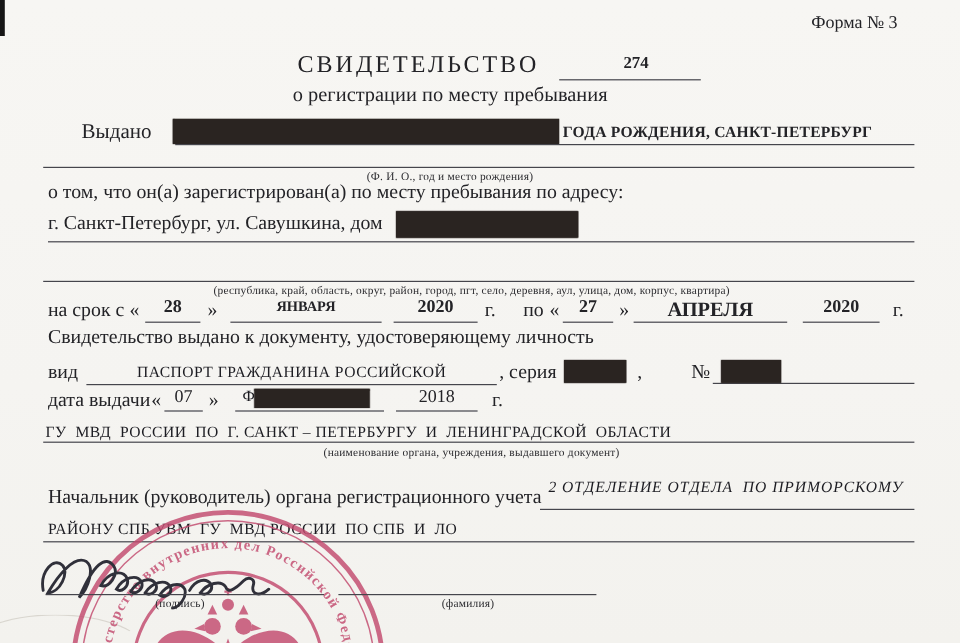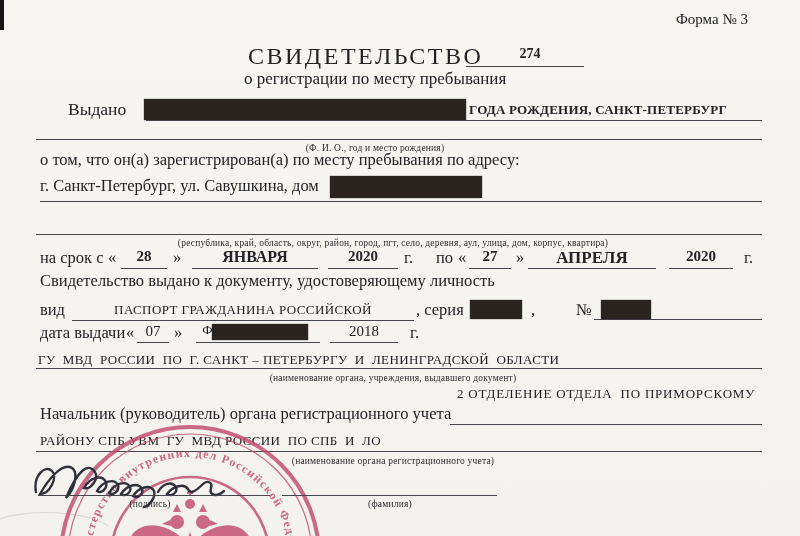--- a/index.html
+++ b/index.html
@@ -10,21 +10,21 @@
   }
   .abs{position:absolute;}
   .t{font-size:16.5px;line-height:1.1;}
   .small-caption{font-size:9.5px;color:#2c2c30;text-align:center;letter-spacing:0.2px;}
   .caps{font-size:13px;color:#1c1c22;letter-spacing:0.4px;}
   .pre{white-space:pre;}
   .rule{border-bottom:1.6px solid #45454c;height:0;}
   .seg{border-bottom:1.6px solid #45454c;text-align:center;}
   .redact{background:#2a2421;box-shadow:0 0 1px #2a2421;}
   .b{font-weight:bold;}
-  .title-h{font-size:24px;letter-spacing:2.5px;}
+  .title-h{font-size:20px;letter-spacing:2.5px;}
   .sub-h{font-size:17px;}
   .edge-mark{background:#161616;}
   .stamp-wrap{opacity:0.82;}
 </style>
 </head>
 <body>
 
 <div class="paper">
 
   <div class="abs edge-mark" style="left:0;top:8;width:4px;height:30px;"></div>
@@ -50,21 +50,21 @@
   <div class="abs redact" style="left:330px;top:176px;width:152px;height:22px;"></div>
   <div class="abs rule" style="left:40px;top:201px;width:722px;"></div>
 
   <div class="abs rule" style="left:36px;top:234px;width:726px;"></div>
   <div class="abs small-caption" style="left:173px;top:238px;width:440px;">(республика, край, область, округ, район, город, пгт, село, деревня, аул, улица, дом, корпус, квартира)</div>
 
   <div class="abs t" style="left:40px;top:249px;">на срок с</div>
   <div class="abs t" style="left:108px;top:249px;">«</div>
   <div class="abs seg b" style="left:121px;top:248px;width:46px;height:20px;font-size:15px;">28</div>
   <div class="abs t" style="left:173px;top:249px;">»</div>
-  <div class="abs seg b" style="left:192px;top:248px;width:126px;height:20px;font-size:16px;">ЯНВАРЯ</div>
+  <div class="abs seg b" style="left:192px;top:248px;width:126px;height:20px;font-size:12px;">ЯНВАРЯ</div>
   <div class="abs seg b" style="left:328px;top:248px;width:70px;height:20px;font-size:15px;">2020</div>
   <div class="abs t" style="left:404px;top:249px;">г.</div>
   <div class="abs t" style="left:436px;top:249px;">по</div>
   <div class="abs t" style="left:458px;top:249px;">«</div>
   <div class="abs seg b" style="left:469px;top:248px;width:42px;height:20px;font-size:15px;">27</div>
   <div class="abs t" style="left:516px;top:249px;">»</div>
   <div class="abs seg b" style="left:528px;top:248px;width:128px;height:20px;font-size:17px;">АПРЕЛЯ</div>
   <div class="abs seg b" style="left:669px;top:248px;width:64px;height:20px;font-size:15px;">2020</div>
   <div class="abs t" style="left:744px;top:249px;">г.</div>
 
@@ -86,25 +86,24 @@
   <div class="abs rule" style="left:196px;top:342px;width:124px;"></div>
   <div class="abs redact" style="left:212px;top:324px;width:96px;height:16px;"></div>
   <div class="abs seg" style="left:330px;top:323px;width:68px;height:19px;font-size:15px;">2018</div>
   <div class="abs t" style="left:410px;top:324px;">г.</div>
 
   <div class="abs caps pre" style="left:38px;top:352px;">ГУ  МВД  РОССИИ  ПО  Г. САНКТ – ПЕТЕРБУРГУ  И  ЛЕНИНГРАДСКОЙ  ОБЛАСТИ</div>
   <div class="abs rule" style="left:36px;top:368px;width:726px;"></div>
   <div class="abs small-caption" style="left:233px;top:373px;width:320px;">(наименование органа, учреждения, выдавшего документ)</div>
 
   <div class="abs t" style="left:40px;top:405px;">Начальник (руководитель) органа регистрационного учета</div>
-  <div class="abs caps pre" style="left:457px;top:386px;letter-spacing:0.8px;">2 ОТДЕЛЕНИЕ ОТДЕЛА  ПО ПРИМОРСКОМУ</div>
+  <div class="abs caps pre" style="left:457px;top:398px;letter-spacing:0.8px;font-style:italic;">2 ОТДЕЛЕНИЕ ОТДЕЛА  ПО ПРИМОРСКОМУ</div>
   <div class="abs rule" style="left:450px;top:424px;width:312px;"></div>
   <div class="abs caps pre" style="left:40px;top:433px;">РАЙОНУ СПБ УВМ  ГУ  МВД РОССИИ  ПО СПБ  И  ЛО</div>
   <div class="abs rule" style="left:36px;top:451px;width:726px;"></div>
-  <div class="abs small-caption" style="left:278px;top:456px;width:230px;">(наименование органа регистрационного учета)</div>
 
   <svg class="abs stamp-wrap" style="left:52px;top:418px;" width="276" height="276" viewBox="0 0 276 276">
     <g stroke="#c24a6e" fill="none">
       <circle cx="138" cy="138" r="129" stroke-width="4"></circle>
       <circle cx="138" cy="138" r="122" stroke-width="1.2"></circle>
       <circle cx="138" cy="138" r="79" stroke-width="2.6"></circle>
     </g>
     <defs>
       <path id="ringTop" d="M 42,162 A 99,99 0 1 1 234,162"></path>
       <path id="ringBottom" d="M 55,177 A 92,92 0 0 0 221,177"></path>

